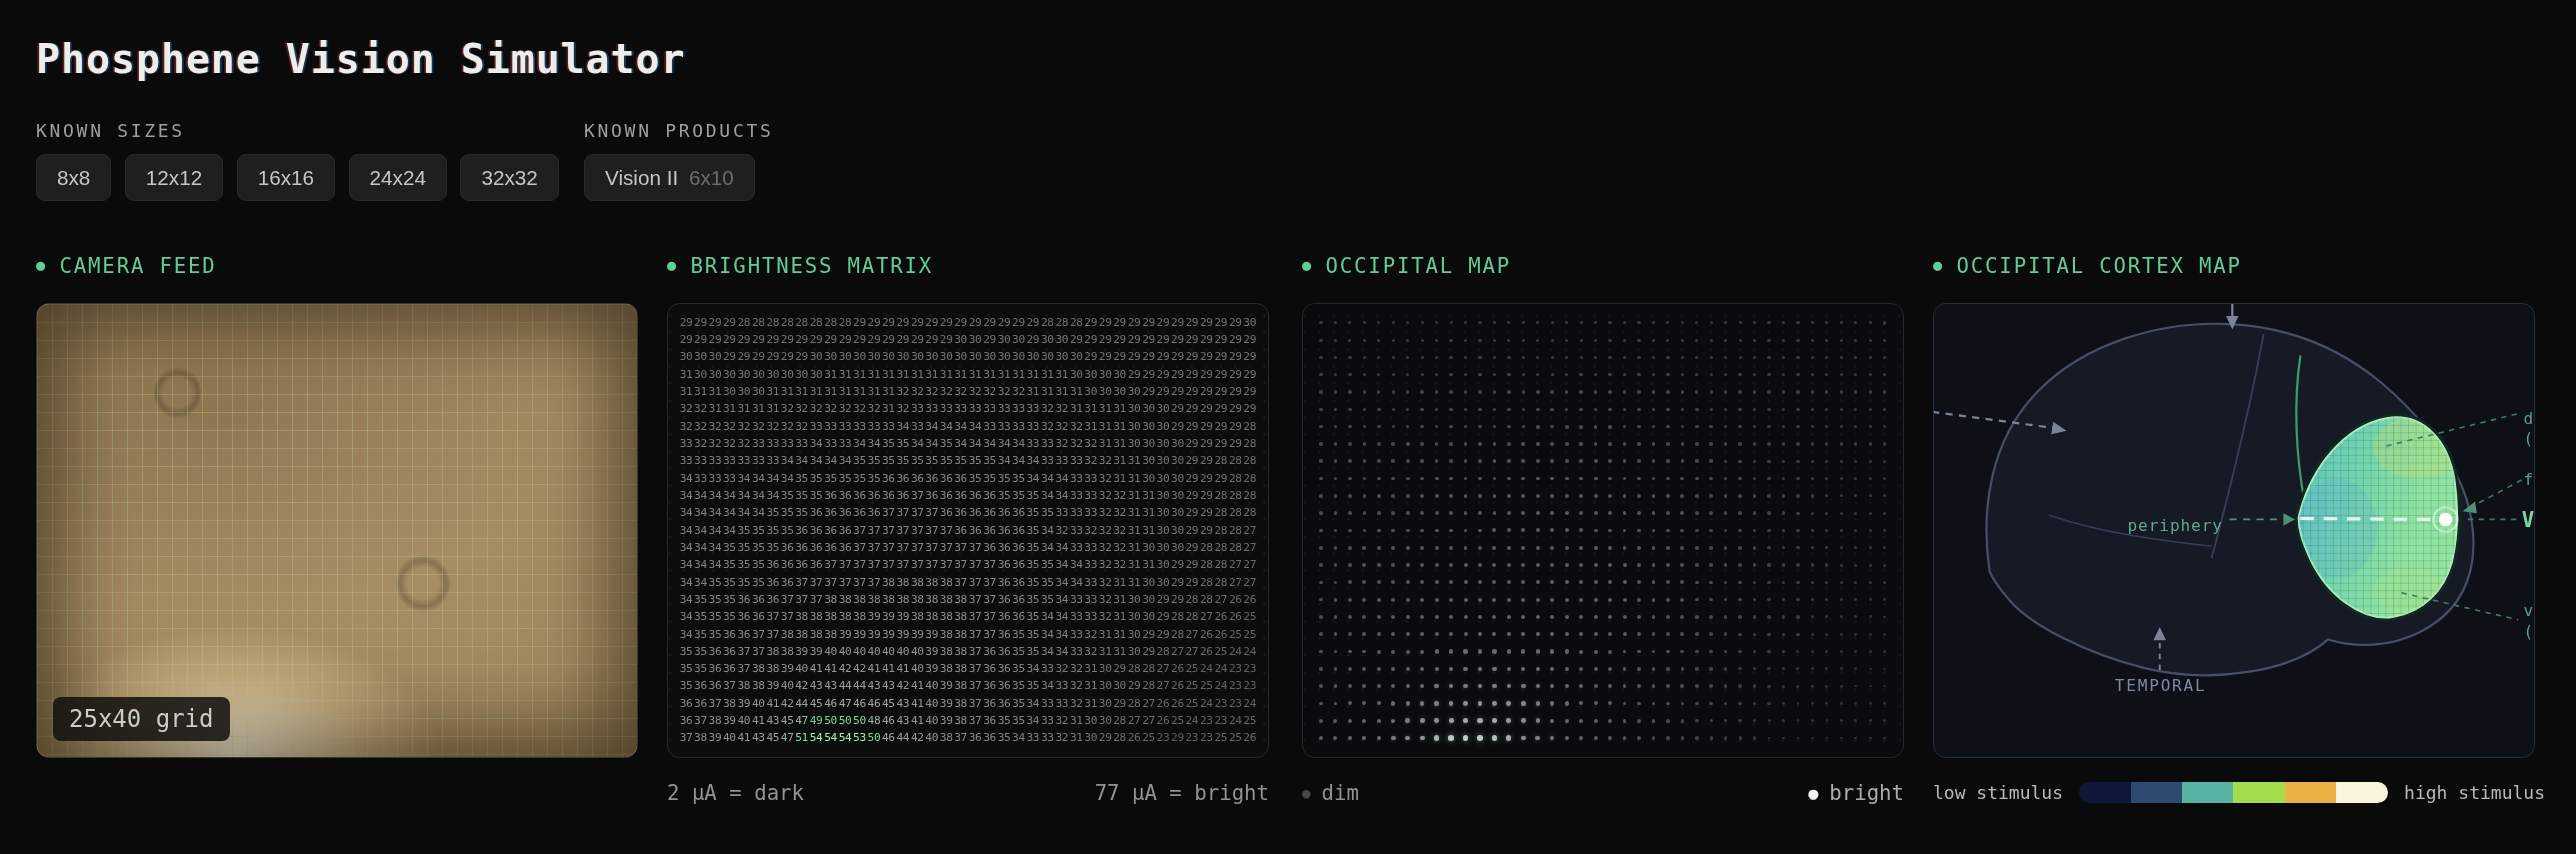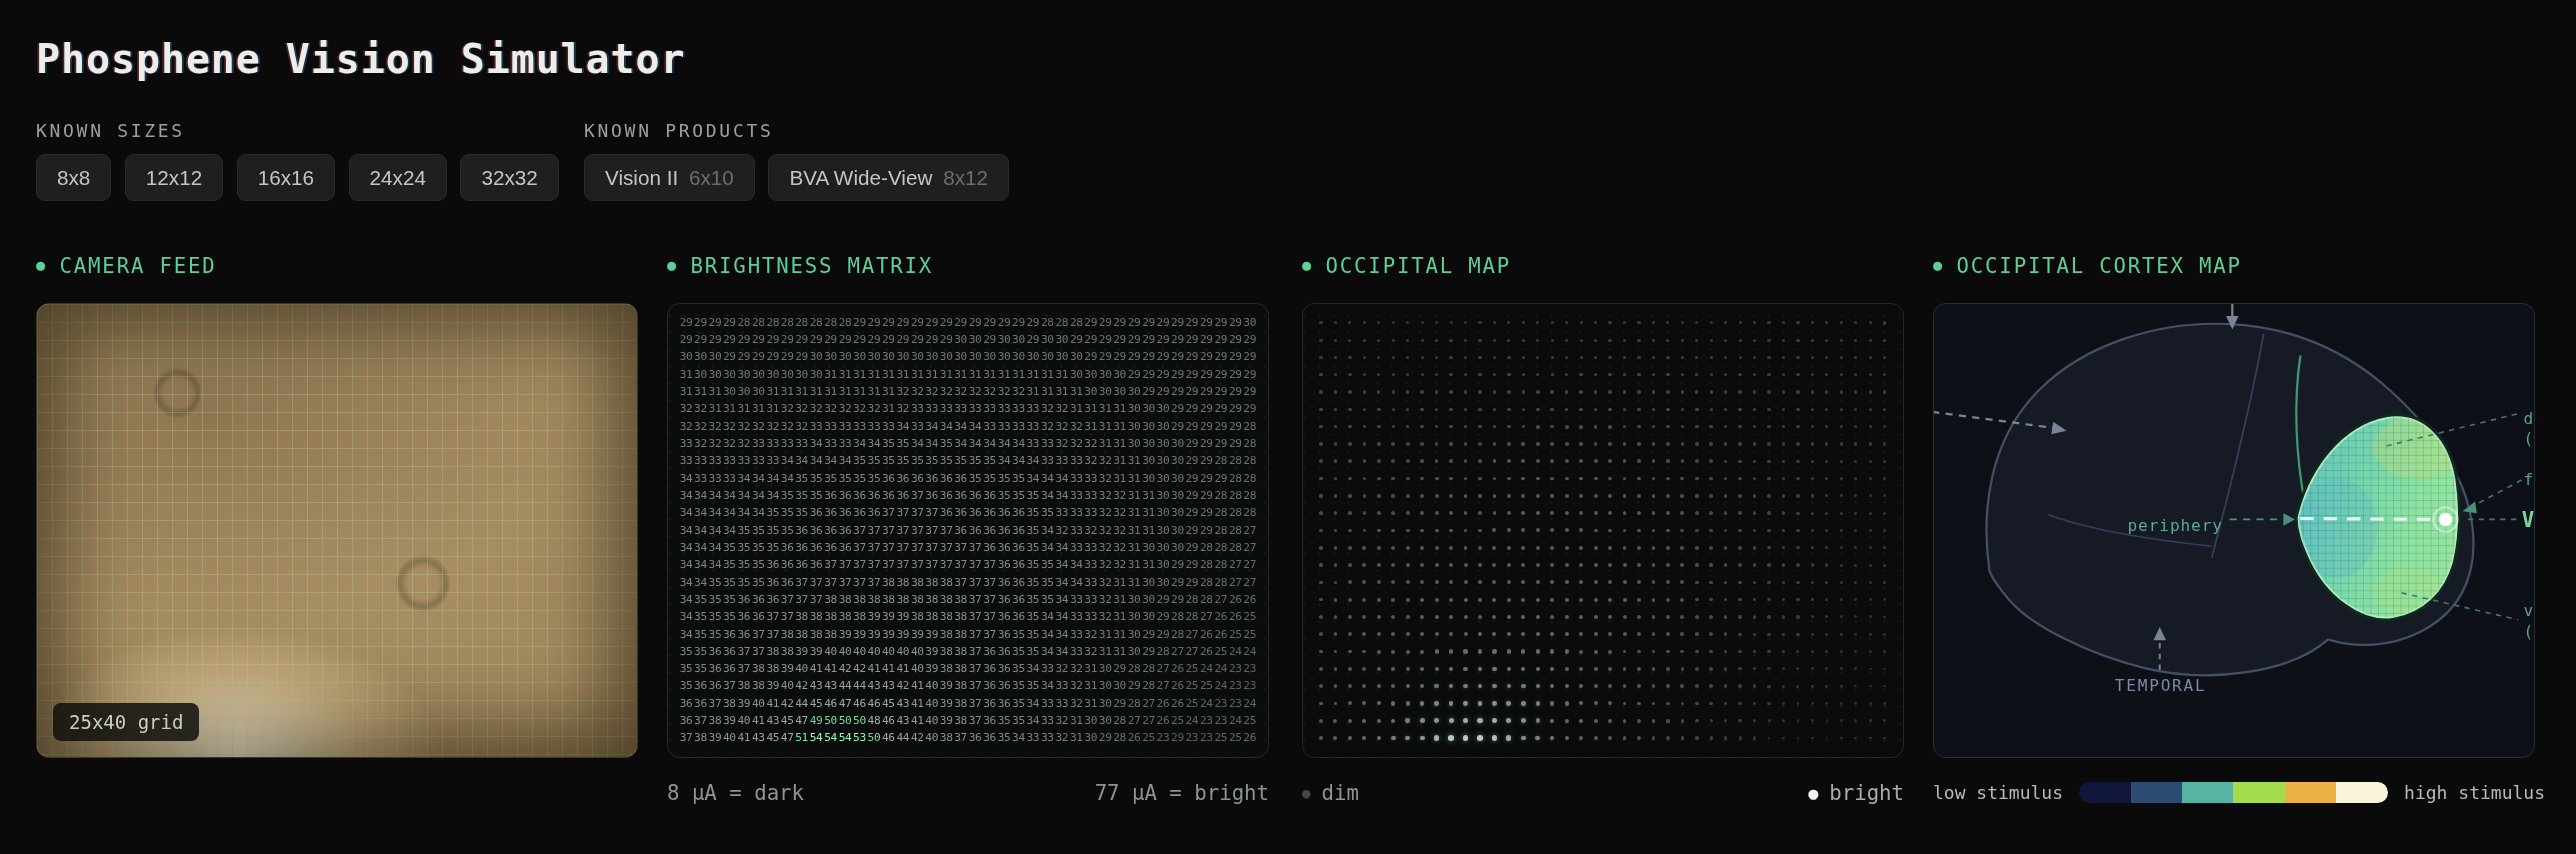--- a/index.html
+++ b/index.html
@@ -65,21 +65,21 @@
   }
   .cam-smudge1 { position:absolute; left:117px; top:63px; width:47px; height:52px; border-radius:50%;
     background:radial-gradient(circle, rgba(0,0,0,0) 40%, rgba(70,58,40,.35) 58%, rgba(0,0,0,0) 75%); }
   .cam-smudge2 { position:absolute; left:359px; top:251px; width:54px; height:57px; border-radius:50%;
     background:radial-gradient(circle, rgba(0,0,0,0) 40%, rgba(70,58,40,.33) 58%, rgba(0,0,0,0) 75%); }
   .cam-vignette { position:absolute; inset:0; border-radius:12.6px;
     box-shadow:inset 0 0 81px 21.5px rgba(20,14,6,.55); }
   .cam-badge {
     position:absolute; left:16px; bottom:16px; padding:8px 16px;
     background:rgba(16,16,14,.85); border-radius:8px;
-    font-size:19px; color:#c9cec9;
+    font-size:24px; color:#c9cec9;
   }
   
   .mgrid { position:absolute; inset:12.6px 10.8px; display:flex; flex-direction:column; justify-content:space-between; }
   .mrow { display:flex; justify-content:space-between; height:11.7px; }
   .mcell { width:14.4px; font-size:11.2px; line-height:11.7px; text-align:center; letter-spacing:-0.4px; }
   
   .pgrid { position:absolute; inset:12.6px 10.8px; display:flex; flex-direction:column; justify-content:space-between; }
   .prow { display:flex; justify-content:space-between; height:12.6px; }
   .pcell { width:14.4px; height:12.6px; display:flex; align-items:center; justify-content:center; }
   .pdot { border-radius:50%; background:#cde0d5; }
@@ -126,24 +126,20 @@
     </button>
   <button class="btn">
       <span>32x32</span>
     </button>
 </div>
 
 <div class="btn-row" style="left:584px">
   <button class="btn">
     <span>Vision II</span>
       <span class="size">6x10</span>
-  </button>
-  <button class="btn">
-    <span>BVA Wide-View</span>
-      <span class="size">8x12</span>
   </button>
 </div>
 
 <div class="phead" style="left:36px">
     <span class="dot">●</span>
     <span>CAMERA FEED</span>
   </div>
 <div class="phead" style="left:667px">
     <span class="dot">●</span>
     <span>BRIGHTNESS MATRIX</span>
@@ -4337,21 +4333,21 @@
     </g>
     <text x="656" y="249" font-size="23" font-weight="bold" fill="#79d6a2">V</text>
 
     <line x1="252" y1="408" x2="252" y2="372" stroke="#7a8496" stroke-width="2.2" stroke-dasharray="6 6"></line>
     <polygon points="252,360 245,375 259,375" fill="#7a8496"></polygon>
     <text x="253" y="432" text-anchor="middle" font-size="18" letter-spacing="2" fill="#7e88a2">TEMPORAL</text>
   </svg>
 </div>
 
 <div class="caption" style="left:667px">
-  <span>8 μA = dark</span>
+  <span>2 μA = dark</span>
   <span>77 μA = bright</span>
 </div>
 
 <div class="caption" style="left:1302px">
   <span class="cap-item">
     <span class="cdot-dim">●</span>
     <span>dim</span>
   </span>
   <span class="cap-item">
     <span class="cdot-bright">●</span>

